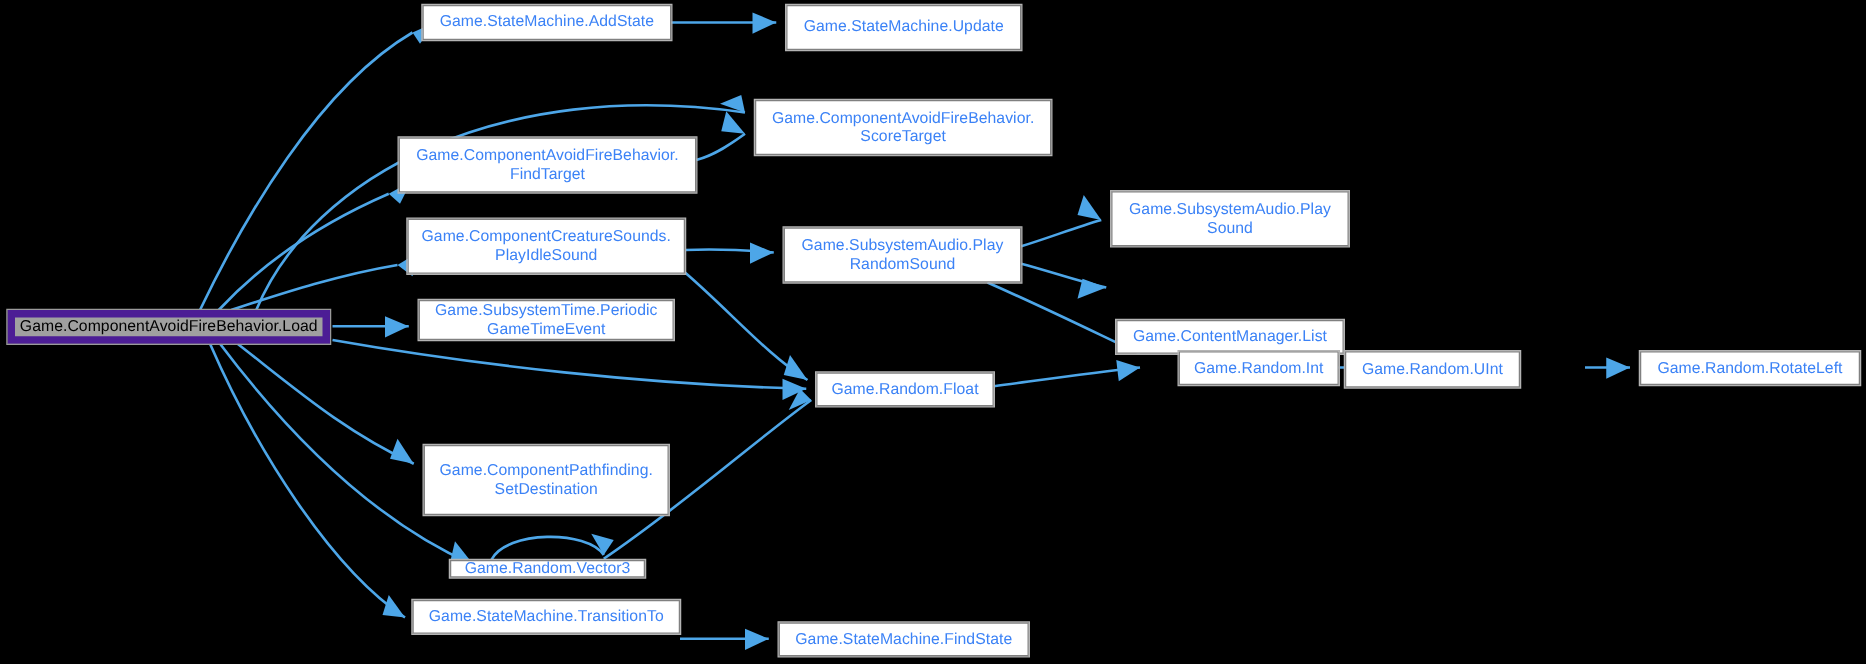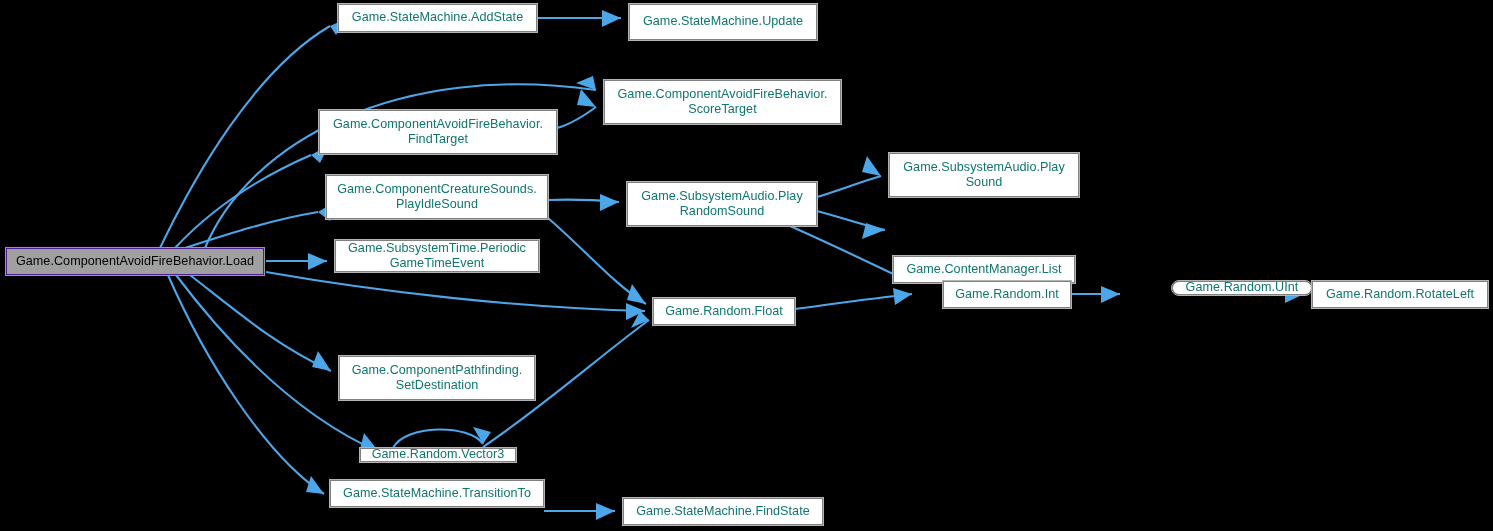--- a/index.html
+++ b/index.html
@@ -34,30 +34,30 @@
   .node-box {
     position: absolute;
     box-sizing: border-box;
     background: #ffffff;
     border: 1px solid #808080;
     outline: 1px solid #b4b4b4;
     display: flex;
     align-items: center;
     justify-content: center;
     text-align: center;
-    color: #0f766e;
+    color: #3b82f6;
     font-size: 12.6px;
     line-height: 15.5px;
     letter-spacing: 0.05px;
     white-space: pre-line;
     padding: 0 3px;
   }
   .node-box.root {
     background: #a0a0a0;
-    border: 1px solid #4c1d95;
+    border: 6px solid #4c1d95;
     outline: 1px solid #9a9a9a;
     color: #000000;
   }
 </style>
 </head>
 <body>
 
 <div id="canvas-wrap">
   <svg class="graph" viewBox="0 0 1493 531" id="edges-svg">
       <path class="edge-path" d="M 160 248 C 195 175 255 70 330 26"></path>
@@ -117,21 +117,21 @@
 PlayIdleSound</div>
       <div class="node-box" style="left: 627px; top: 182px; width: 190px; height: 44px;">Game.SubsystemAudio.Play
 RandomSound</div>
       <div class="node-box" style="left: 889px; top: 153px; width: 190px; height: 44px;">Game.SubsystemAudio.Play
 Sound</div>
       <div class="node-box" style="left: 893px; top: 220px; width: 182px; height: 27px; margin-top: 36px;">Game.ContentManager.List</div>
       <div class="node-box" style="left: 335px; top: 240px; width: 204px; height: 32px;">Game.SubsystemTime.Periodic
 GameTimeEvent</div>
       <div class="node-box" style="left: 653px; top: 298px; width: 142px; height: 27px; text-align: right;">Game.Random.Float</div>
       <div class="node-box" style="left: 920px; top: 281px; width: 128px; height: 27px; margin-left: 23px;">Game.Random.Int</div>
-      <div class="node-box" style="left: 1172px; top: 281px; width: 140px; height: 14px; border-radius: 11px;">Game.Random.UInt</div>
+      <div class="node-box" style="left: 1076px; top: 281px; width: 140px; height: 29px;">Game.Random.UInt</div>
       <div class="node-box" style="left: 1312px; top: 281px; width: 176px; height: 27px;">Game.Random.RotateLeft</div>
-      <div class="node-box" style="left: 339px; top: 356px; width: 196px; height: 44px;">Game.ComponentPathfinding.
+      <div class="node-box" style="left: 339px; top: 356px; width: 196px; height: 56px;">Game.ComponentPathfinding.
 SetDestination</div>
       <div class="node-box" style="left: 360px; top: 448px; width: 156px; height: 14px;">Game.Random.Vector3</div>
       <div class="node-box" style="left: 330px; top: 480px; width: 214px; height: 27px;">Game.StateMachine.TransitionTo</div>
       <div class="node-box" style="left: 623px; top: 498px; width: 200px; height: 27px;">Game.StateMachine.FindState</div>
     </div>
 </div>
 
 </body></html>

